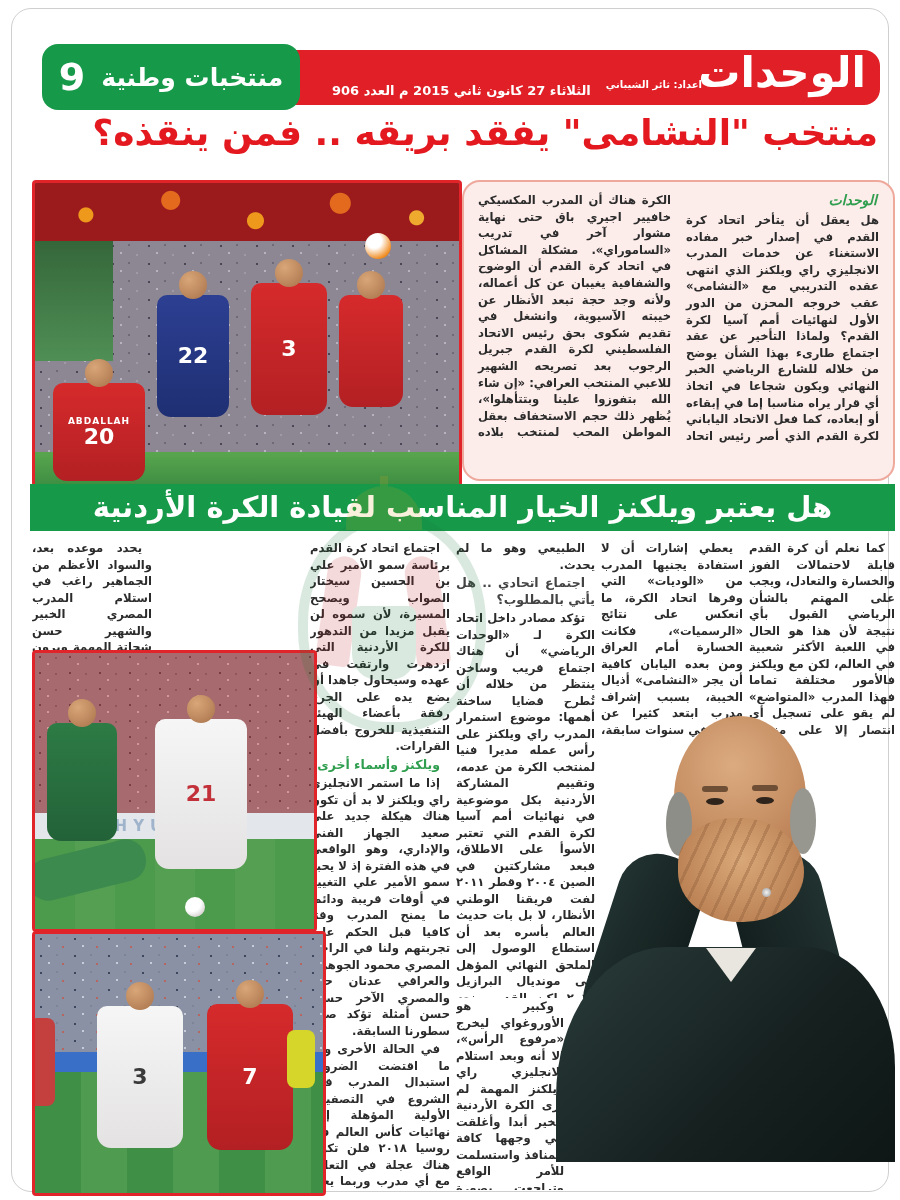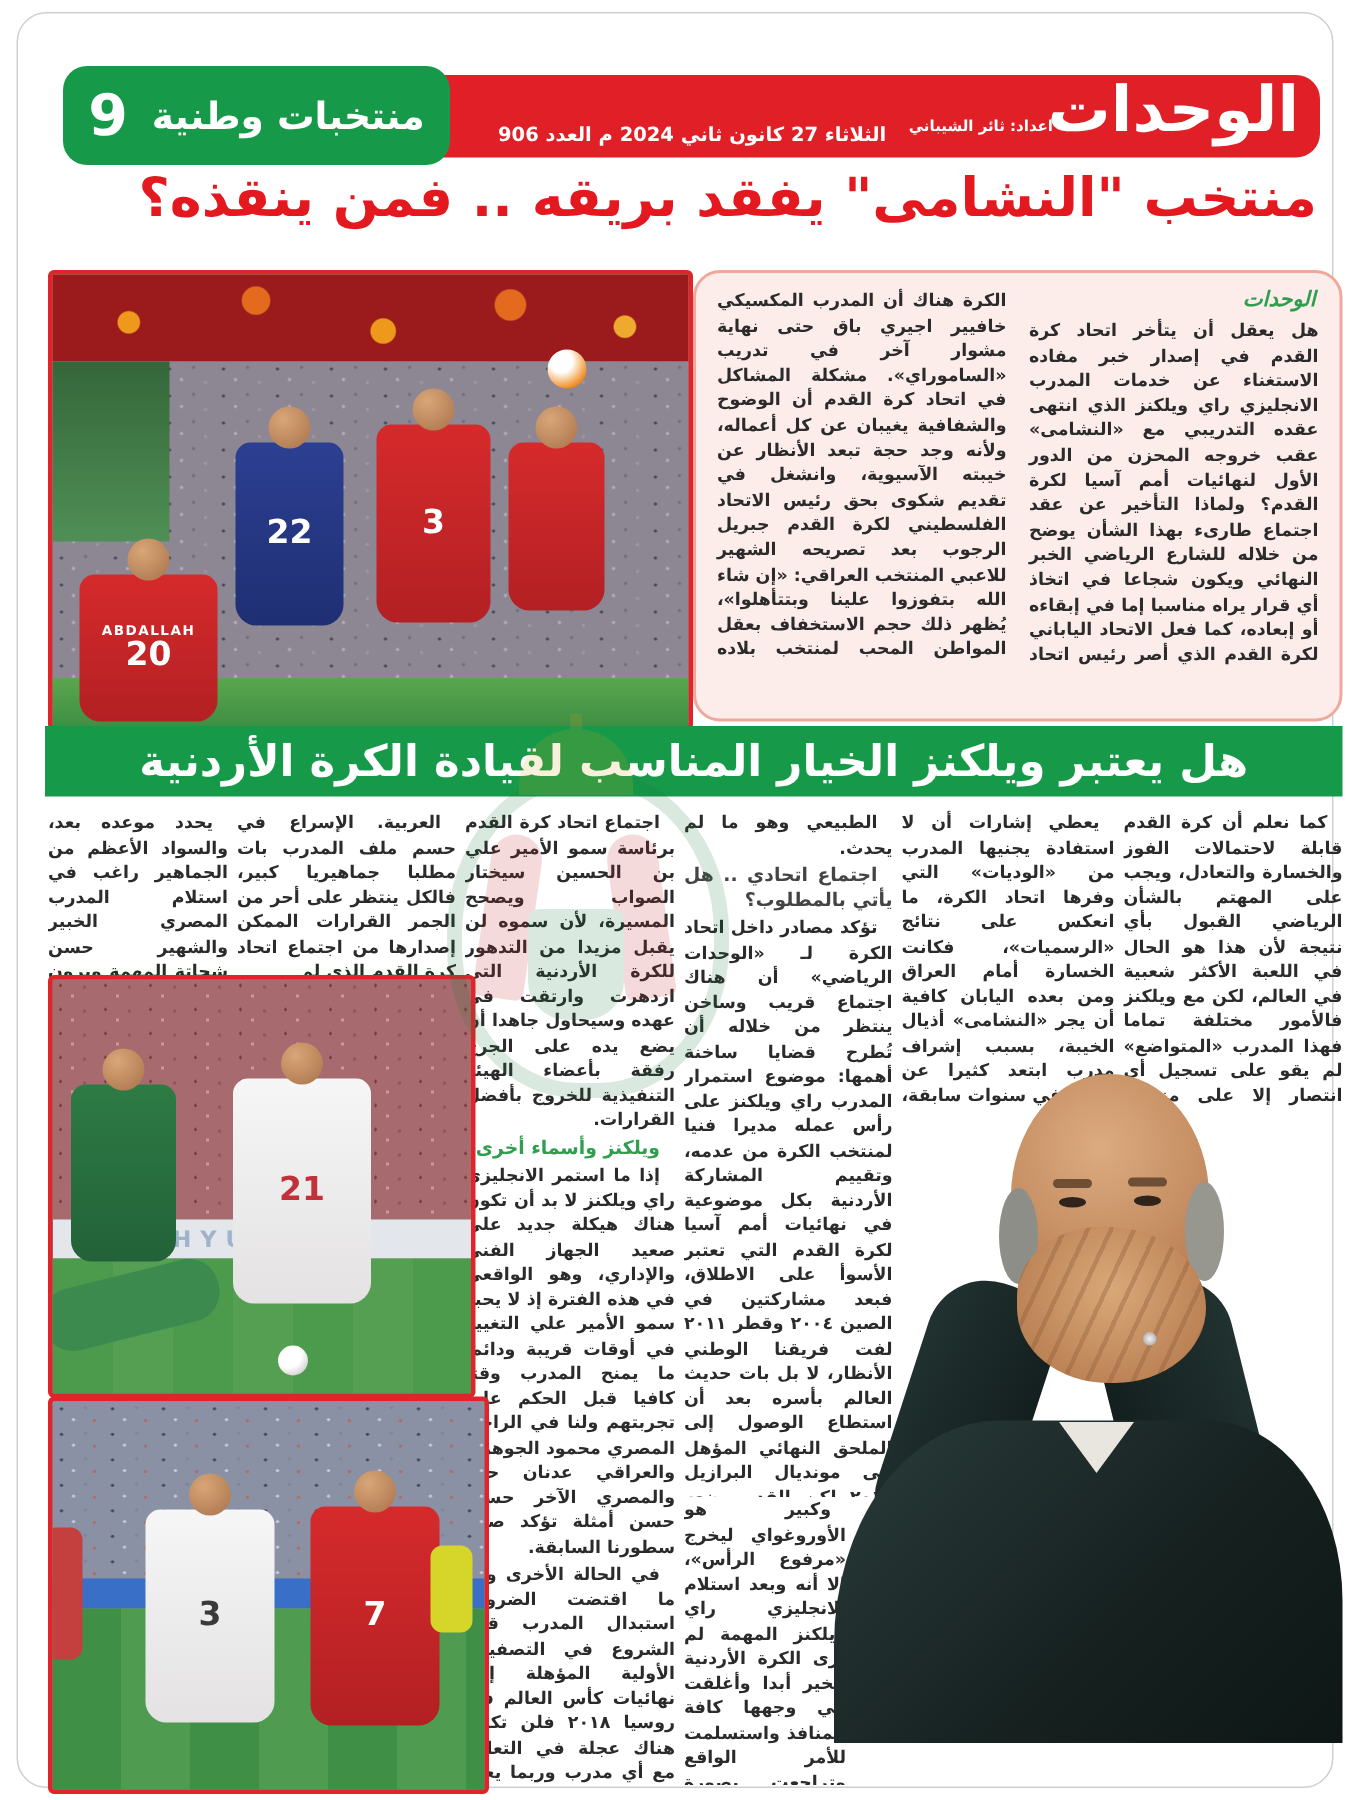--- a/index.html
+++ b/index.html
@@ -168,21 +168,21 @@
 </style>
 </head>
 <body>
 
 <div class="page">
   <div class="pageframe"></div>
 
   <div class="redbar">
     <div class="brand">الوحدات</div>
     <div class="prep">اعداد: ثائر الشيباني</div>
-    <div class="dateline">الثلاثاء 27 كانون ثاني 2024 م العدد 906</div>
+    <div class="dateline">الثلاثاء 27 كانون ثاني 2015 م العدد 906</div>
   </div>
   <div class="greenbox">
     <span class="sec">منتخبات وطنية</span>
     <span class="pnum">9</span>
   </div>
 
   <h1 class="headline">منتخب "النشامى" يفقد بريقه .. فمن ينقذه؟</h1>
 
   <div class="photo" id="photo1">
     <div class="p1-afc"></div>
@@ -224,23 +224,20 @@
     <p>تؤكد مصادر داخل اتحاد الكرة لـ «الوحدات الرياضي» أن هناك اجتماع قريب وساخن ينتظر من خلاله أن تُطرح قضايا ساخنة أهمها: موضوع استمرار المدرب راي ويلكنز على رأس عمله مديرا فنيا لمنتخب الكرة من عدمه، وتقييم المشاركة الأردنية بكل موضوعية في نهائيات أمم آسيا لكرة القدم التي تعتبر الأسوأ على الاطلاق، فبعد مشاركتين في الصين ٢٠٠٤ وقطر ٢٠١١ لفت فريقنا الوطني الأنظار، لا بل بات حديث العالم بأسره بعد أن استطاع الوصول إلى الملحق النهائي المؤهل إلى مونديال البرازيل ٢٠١٤ لكن القدر وضعه مع منتخب أمريكي جنوبي عريق</p>
   </div>
   <div class="bcol" id="col3bottom">
     <p>وكبير هو الأوروغواي ليخرج «مرفوع الرأس»، إلا أنه وبعد استلام الانجليزي راي ويلكنز المهمة لم ترى الكرة الأردنية الخير أبدا وأغلقت في وجهها كافة المنافذ واستسلمت للأمر الواقع وتراجعت بصورة ملحوظة فنيا وعلى صعيد التصنيف الشهري الذي يصدر عن الاتحاد الدولي لكرة القدم «فيفا» وهو مرشح للازدياد إذا ما</p>
   </div>
   <div class="bcol" id="col4">
     <p>اجتماع اتحاد كرة القدم برئاسة سمو الأمير علي بن الحسين سيختار الصواب ويصحح المسيرة، لأن سموه لن يقبل مزيدا من التدهور للكرة الأردنية التي ازدهرت وارتقت في عهده وسيحاول جاهدا أن يضع يده على الجرح رفقة بأعضاء الهيئة التنفيذية للخروج بأفضل القرارات.</p>
     <p class="subhead green">ويلكنز وأسماء أخرى</p>
     <p>إذا ما استمر الانجليزي راي ويلكنز لا بد أن تكون هناك هيكلة جديد على صعيد الجهاز الفني والإداري، وهو الواقعي في هذه الفترة إذ لا يحبذ سمو الأمير علي التغيير في أوقات قريبة ودائما ما يمنح المدرب وقتا كافيا قبل الحكم على تجربتهم ولنا في الراحل المصري محمود الجوهري والعراقي عدنان حمد والمصري الآخر حسام حسن أمثلة تؤكد صحة سطورنا السابقة.</p>
     <p>في الحالة الأخرى وإذا ما اقتضت الضرورة استبدال المدرب قبل الشروع في التصفيات الأولية المؤهلة إلى نهائيات كأس العالم في روسيا ٢٠١٨ فلن تكون هناك عجلة في التعاقد مع أي مدرب وربما يعود اتحاد الكرة إلى دراسة معمقة لسير عدد من المدربين المحليين والعرب والأجانب وهؤلاء لم يتركوا أي بصمة مع كرتنا الأردنية ابدا والنجاحات حققها أبناء الوطن والمدربين من الدول العربية الشقيقة، وهذا ما يرجح ان تنحصر الخيارات بين المدربين المحليين والعرب، ولا ضير أن سنحت لنا ان يقود الكرة الأردنية مدرب كبير وصاحب تجارب موفقة في الكرة</p>
-  </div>
-  <div class="bcol" id="col5">
-    <p>العربية. الإسراع في حسم ملف المدرب بات مطلبا جماهيريا كبير، فالكل ينتظر على أحر من الجمر القرارات الممكن إصدارها من اجتماع اتحاد كرة القدم الذي لم</p>
   </div>
   <div class="bcol" id="col6">
     <p>يحدد موعده بعد، والسواد الأعظم من الجماهير راغب في استلام المدرب المصري الخبير والشهير حسن شحاتة المهمة ويرون فيه الخيار الصائب للكرة الأردنية في هذه الفترة.</p>
   </div>
 
   <div class="photo" id="photo2">
     <div class="p2-crowd"></div>
     <div class="p2-board">HYUNDAI</div>
     <div class="p2-pitch"></div>
     <div class="p2-slide"></div>

